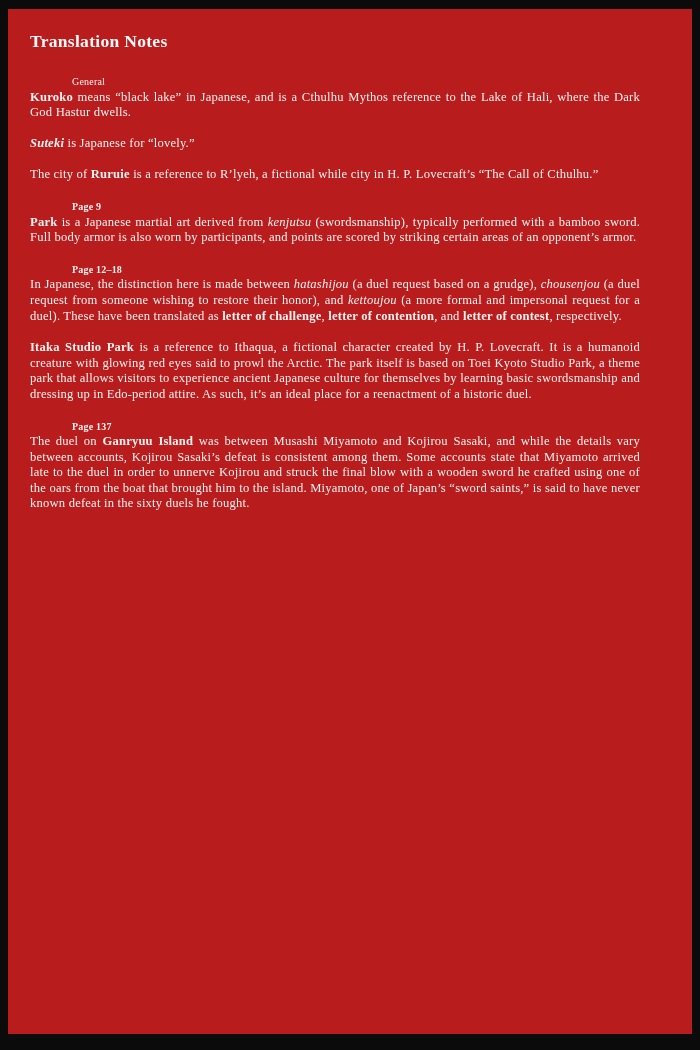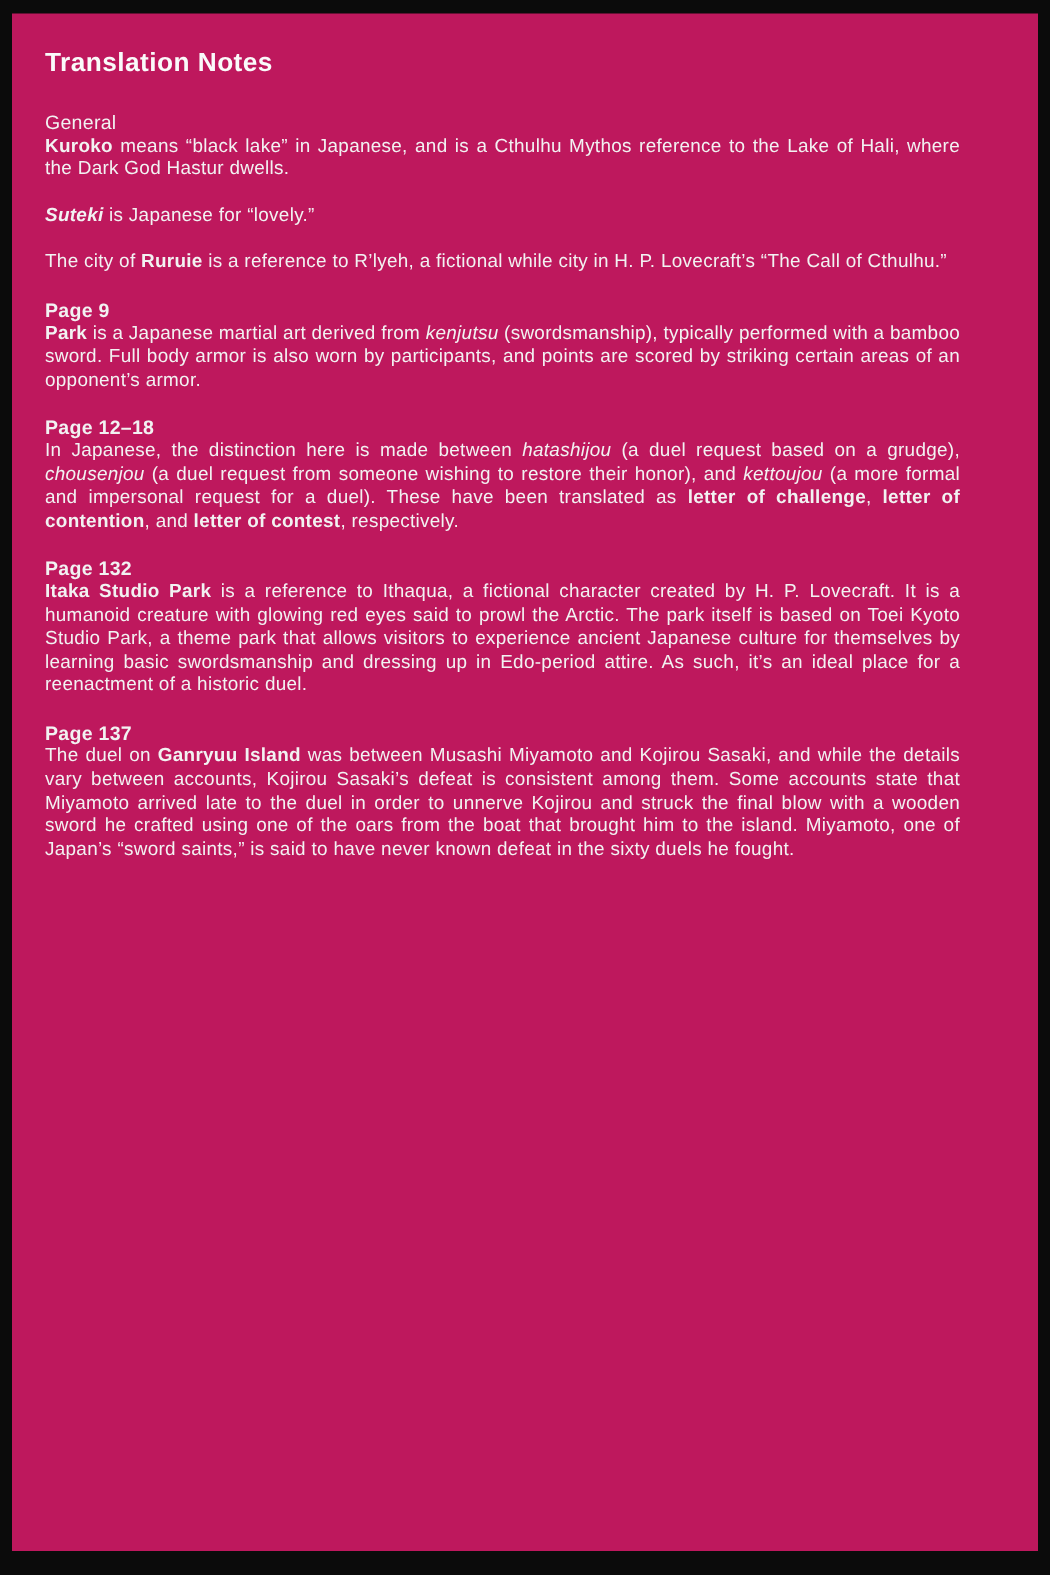--- a/index.html
+++ b/index.html
@@ -13,41 +13,42 @@
     box-sizing: border-box;
     background: #0b0b0b;
     padding: 9px 8px 16px 8px;
     margin: 0 auto;
     overflow: hidden;
   }
   .page {
     width: 100%;
     height: 100%;
     box-sizing: border-box;
-    background: #be185d;
+    background: #b91c1c;
     color: #f2f2f2;
     padding: 22px 52px 20px 22px;
-    font-family: Liberation Sans, sans-serif;
+    font-family: Liberation Serif, serif;
     overflow: hidden;
   }
   .title {
     font-size: 17.5px;
     font-weight: bold;
     letter-spacing: 0.3px;
     margin: 0 0 22px 0;
     color: #fafafa;
   }
   .section {
     margin: 0 0 16px 0;
   }
   .sec-heading {
-    font-size: 13px;
+    font-size: 10px;
     line-height: 15.6px;
     font-weight: normal;
     letter-spacing: 0.2px;
+    margin-left: 42px;
   }
   .sec-heading.bold {
     font-weight: bold;
   }
   .para {
     margin: 0 0 15.5px 0;
     font-size: 12.6px;
     line-height: 15.6px;
     text-align: justify;
     letter-spacing: 0.2px;
@@ -75,21 +76,20 @@
         </section>
         <section class="section">
           <div class="sec-heading bold">Page 9</div>
           <p class="para"><span class="seg-b">Park</span><span class="seg-n"> is a Japanese martial art derived from </span><span class="seg-i">kenjutsu</span><span class="seg-n"> (swordsmanship), typically performed with a bamboo sword. Full body armor is also worn by participants, and points are scored by striking certain areas of an opponent’s armor.</span></p>
         </section>
         <section class="section">
           <div class="sec-heading bold">Page 12–18</div>
           <p class="para"><span class="seg-n">In Japanese, the distinction here is made between </span><span class="seg-i">hatashijou</span><span class="seg-n"> (a duel request based on a grudge), </span><span class="seg-i">chousenjou</span><span class="seg-n"> (a duel request from someone wishing to restore their honor), and </span><span class="seg-i">kettoujou</span><span class="seg-n"> (a more formal and impersonal request for a duel). These have been translated as </span><span class="seg-b">letter of challenge</span><span class="seg-n">, </span><span class="seg-b">letter of contention</span><span class="seg-n">, and </span><span class="seg-b">letter of contest</span><span class="seg-n">, respectively.</span></p>
         </section>
         <section class="section">
-          <div class="sec-heading bold">Page 132</div>
           <p class="para"><span class="seg-b">Itaka Studio Park</span><span class="seg-n"> is a reference to Ithaqua, a fictional character created by H. P. Lovecraft. It is a humanoid creature with glowing red eyes said to prowl the Arctic. The park itself is based on Toei Kyoto Studio Park, a theme park that allows visitors to experience ancient Japanese culture for themselves by learning basic swordsmanship and dressing up in Edo-period attire. As such, it’s an ideal place for a reenactment of a historic duel.</span></p>
         </section>
         <section class="section">
           <div class="sec-heading bold">Page 137</div>
           <p class="para"><span class="seg-n">The duel on </span><span class="seg-b">Ganryuu Island</span><span class="seg-n"> was between Musashi Miyamoto and Kojirou Sasaki, and while the details vary between accounts, Kojirou Sasaki’s defeat is consistent among them. Some accounts state that Miyamoto arrived late to the duel in order to unnerve Kojirou and struck the final blow with a wooden sword he crafted using one of the oars from the boat that brought him to the island. Miyamoto, one of Japan’s “sword saints,” is said to have never known defeat in the sixty duels he fought.</span></p>
         </section>
       </div>
   </div>
 </div>
 

